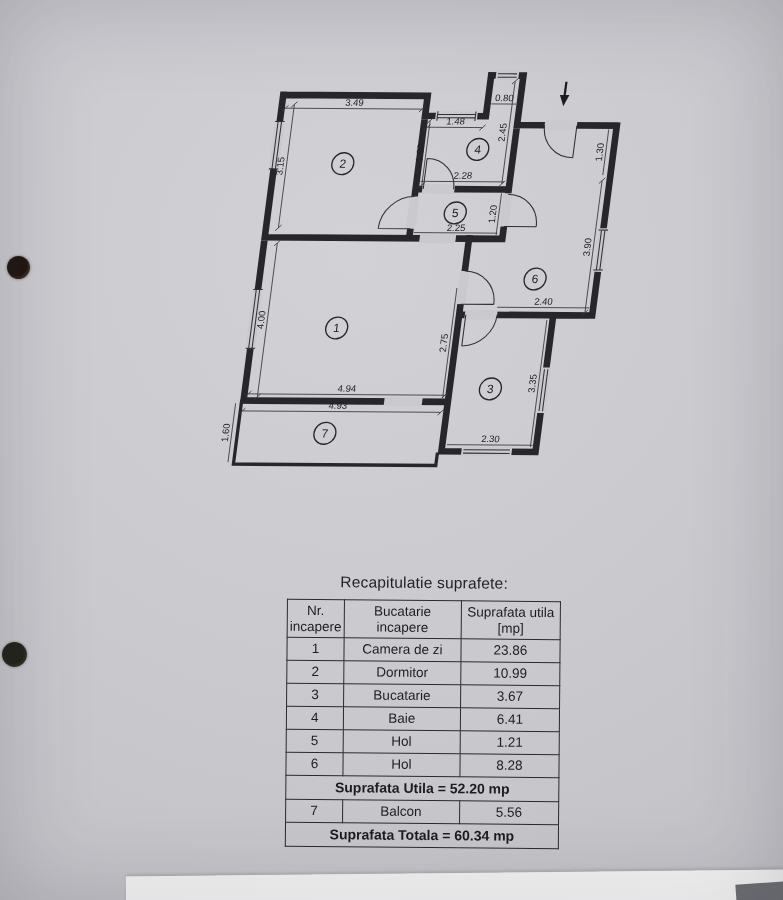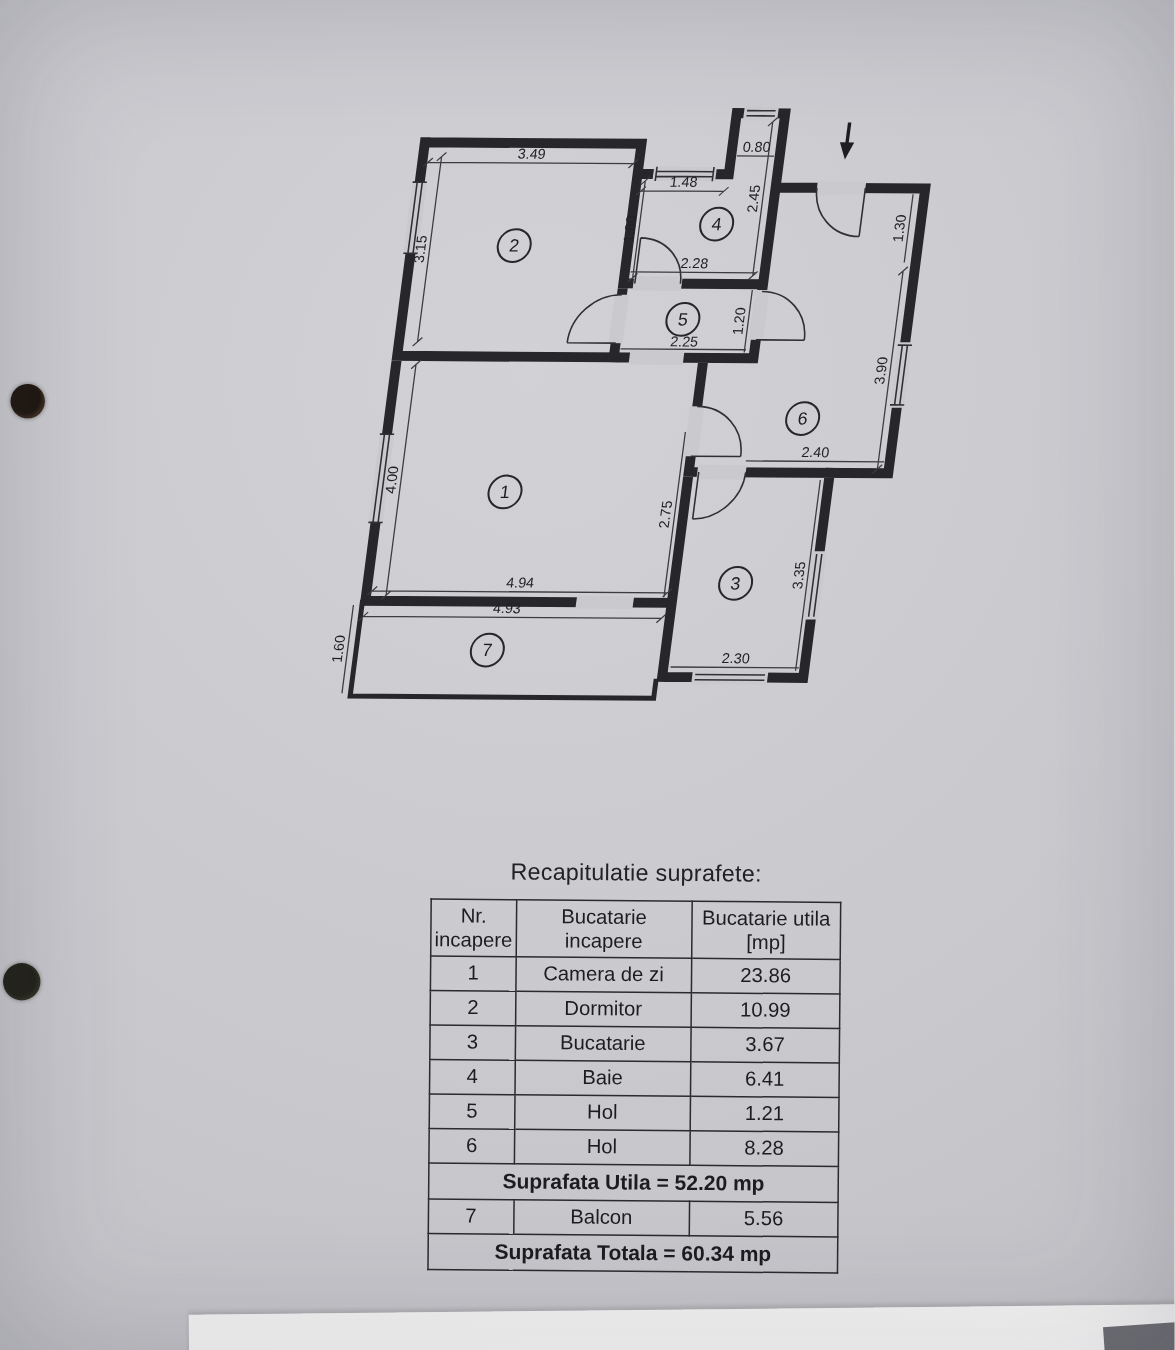--- a/index.html
+++ b/index.html
@@ -160,21 +160,21 @@
       <tr class="hdr">
         <td>
           <span class="l">Nr.</span>
           <span class="l">incapere</span>
         </td>
         <td>
           <span class="l">Bucatarie</span>
           <span class="l">incapere</span>
         </td>
         <td>
-          <span class="l">Bucatarie utila</span>
+          <span class="l">Suprafata utila</span>
           <span class="l">[mp]</span>
         </td>
       </tr>
       <tr>
         <td>1</td>
         <td>Camera de zi</td>
         <td>23.86</td>
       </tr>
       <tr>
         <td>2</td>

